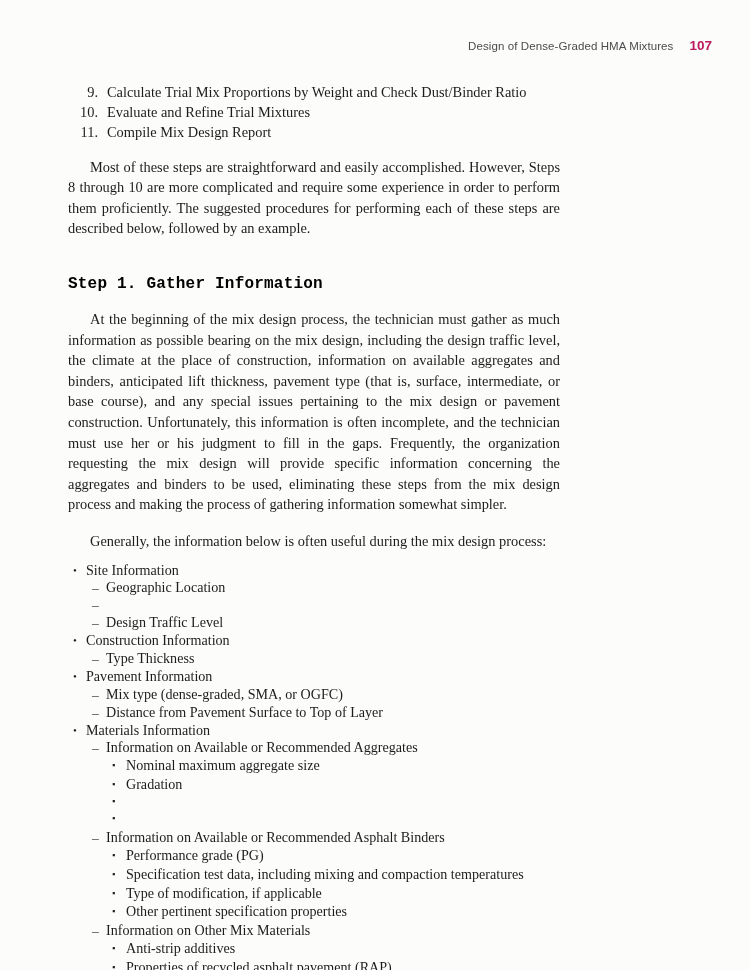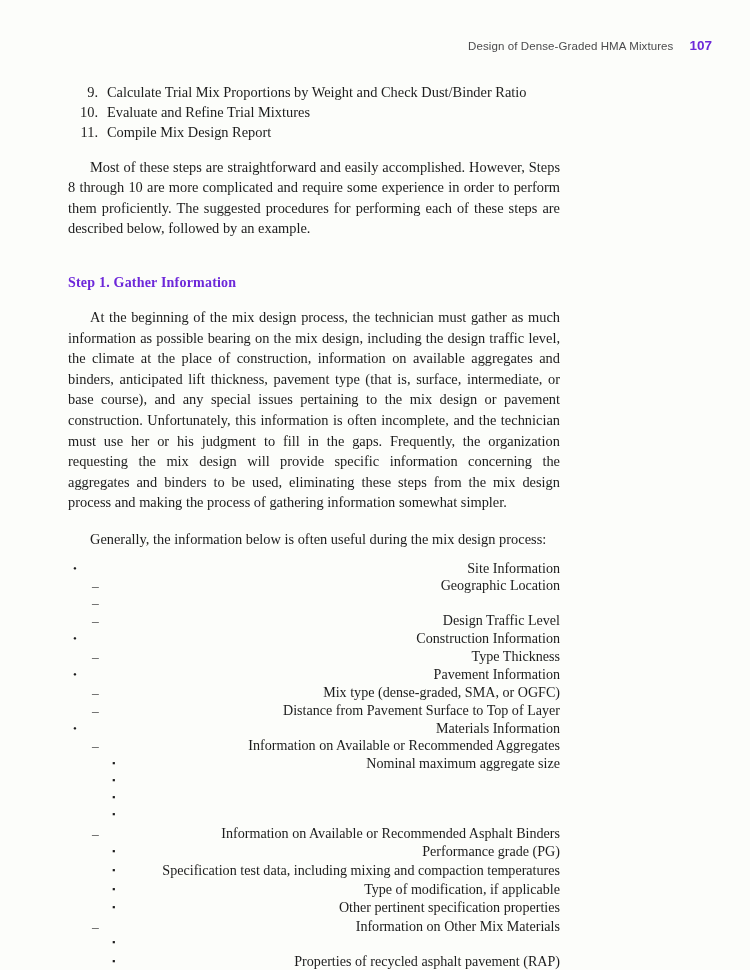--- a/index.html
+++ b/index.html
@@ -34,21 +34,21 @@
     font-family: "Liberation Sans", sans-serif;
     font-size: 11.5px;
     letter-spacing: 0.1px;
     color: #4b4b4d;
     white-space: nowrap;
   }
   .runhead-pageno {
     font-family: "Liberation Sans", sans-serif;
     font-size: 13.5px;
     font-weight: bold;
-    color: #6d28d9;
+    color: #be185d;
   }
 
   
   .col {
     position: absolute;
     left: 68px;
     top: 82px;
     width: 492px;
   }
 
@@ -83,24 +83,24 @@
     text-indent: 22px;
     margin: 14px 0 0 0;
     hyphens: none;
   }
   p.body.tight {
     margin-top: 16px;
   }
 
   
   h2.step {
-    font-family: Liberation Serif, serif;
-    font-size: 14px;
+    font-family: Liberation Mono, monospace;
+    font-size: 16px;
     font-weight: bold;
-    color: #6d28d9;
+    color: #000000;
     letter-spacing: 0.2px;
     margin: 36px 0 0 0;
     padding: 0;
   }
 
   
   .blist {
     margin: 10px 0 0 0;
     padding: 0;
     list-style: none;
@@ -111,21 +111,20 @@
     line-height: 16.3px;
     align-items: baseline;
     margin-top: 0.6px;
   }
   .blist li .mk {
     flex: 0 0 auto;
     text-align: left;
   }
   .blist li .lbl {
     flex: 1 1 auto;
-    text-align: right;
   }
 
   
   .lv1 { padding-left: 5px; }
   .lv1 > .mk {
     width: 13px;
     font-size: 11px;
     line-height: 16.3px;
     position: relative;
     top: -1px;
@@ -223,20 +222,21 @@
         <li class="lv2">
           <span class="mk">–</span>
           <span class="lbl">Information on Available or Recommended Aggregates</span>
         </li>
         <li class="lv3">
           <span class="mk">▪</span>
           <span class="lbl">Nominal maximum aggregate size</span>
         </li>
         <li class="lv3">
           <span class="mk">▪</span>
+          <span class="lbl">Gradation</span>
         </li>
         <li class="lv3">
           <span class="mk">▪</span>
         </li>
         <li class="lv3">
           <span class="mk">▪</span>
         </li>
         <li class="lv2">
           <span class="mk">–</span>
           <span class="lbl">Information on Available or Recommended Asphalt Binders</span>
@@ -256,20 +256,21 @@
         <li class="lv3">
           <span class="mk">▪</span>
           <span class="lbl">Other pertinent specification properties</span>
         </li>
         <li class="lv2">
           <span class="mk">–</span>
           <span class="lbl">Information on Other Mix Materials</span>
         </li>
         <li class="lv3">
           <span class="mk">▪</span>
+          <span class="lbl">Anti-strip additives</span>
         </li>
         <li class="lv3">
           <span class="mk">▪</span>
           <span class="lbl">Properties of recycled asphalt pavement (RAP)</span>
         </li>
       </ul>
 
   </div>
 
 </div>

